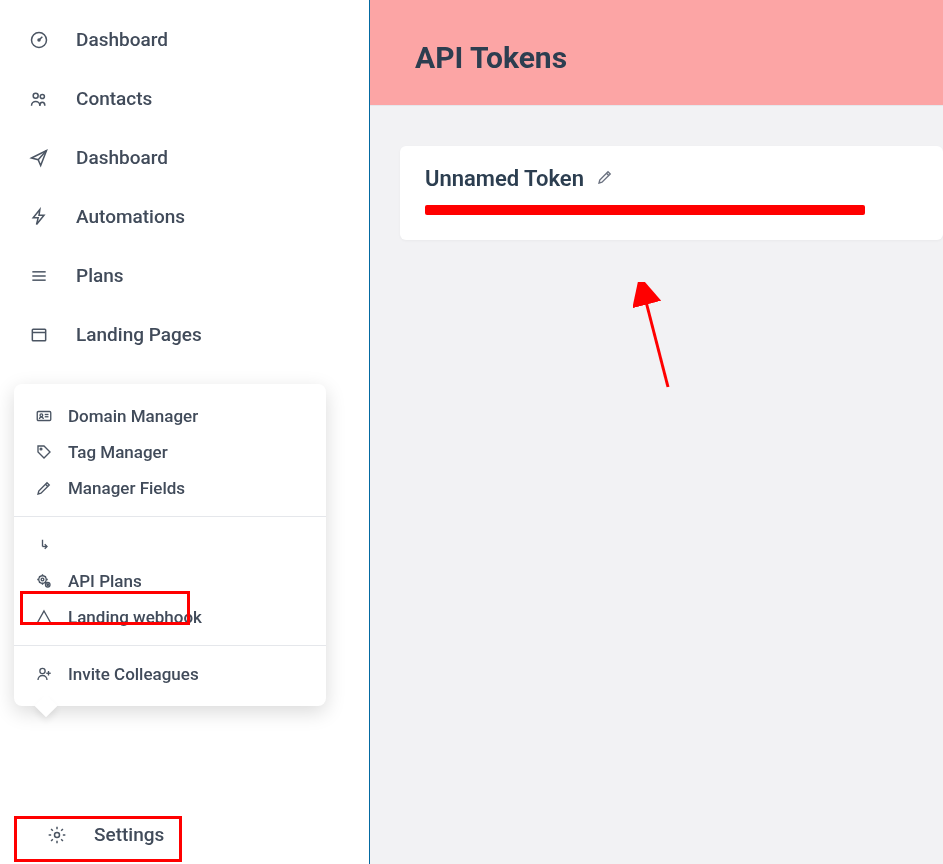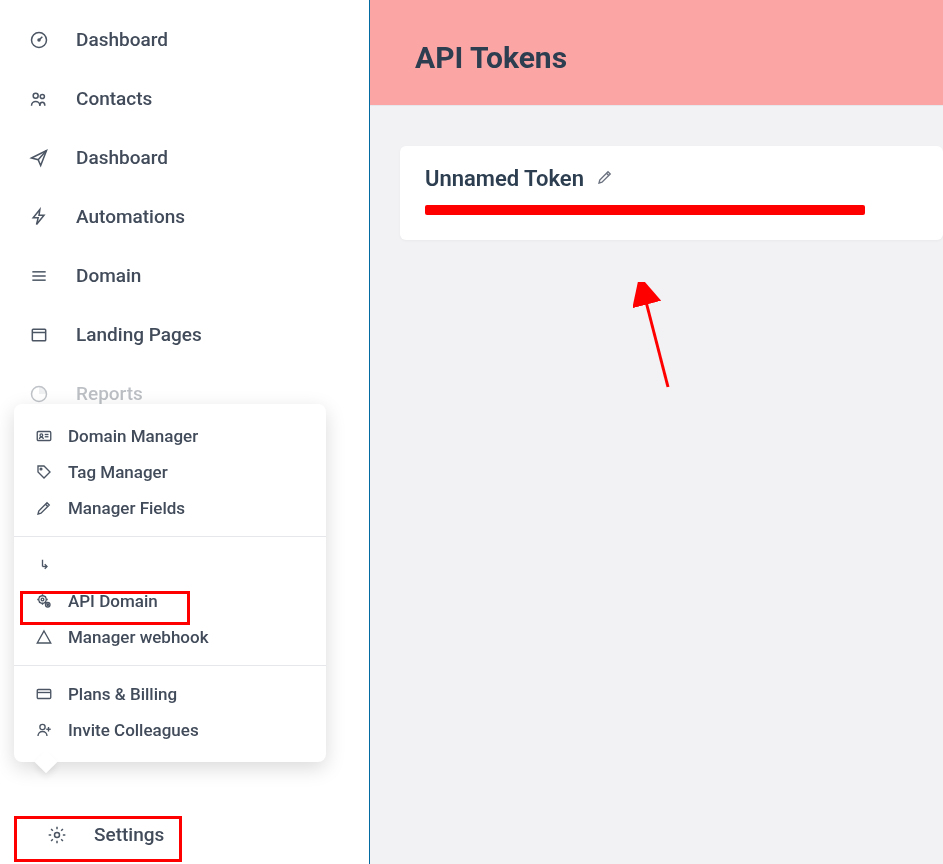--- a/index.html
+++ b/index.html
@@ -100,21 +100,21 @@
       color: #414b5a;
       font-weight: 500;
     }
     .nav-reports {
       opacity: 0.35;
     }
 
     
     .submenu {
       position: absolute;
-      top: 404px;
+      top: 384px;
       left: 14px;
       width: 312px;
       background: #fff;
       border-radius: 8px;
       box-shadow: 0 6px 20px rgba(0,0,0,0.15);
       z-index: 10;
       padding: 14px 0;
     }
     .submenu-notch {
       position: absolute;
@@ -242,21 +242,21 @@
     </div>
 
     <div class="nav-item">
       <span class="icon">
         <svg viewBox="0 0 24 24">
             <line x1="4" y1="7" x2="20" y2="7"></line>
             <line x1="4" y1="12" x2="20" y2="12"></line>
             <line x1="4" y1="17" x2="20" y2="17"></line>
           </svg>
       </span>
-      <span class="label">Domain</span>
+      <span class="label">Plans</span>
     </div>
 
     <div class="nav-item">
       <span class="icon">
         <svg viewBox="0 0 24 24">
             <rect x="4" y="5" width="16" height="14" rx="1"></rect>
             <line x1="4" y1="9" x2="20" y2="9"></line>
           </svg>
       </span>
       <span class="label">Landing Pages</span>
@@ -322,43 +322,34 @@
       <div class="submenu-item">
         <span class="icon">
           <svg viewBox="0 0 24 24">
               <circle cx="10" cy="10" r="5"></circle>
               <circle cx="10" cy="10" r="1.8"></circle>
               <path d="M10 3v2M10 15v2M3 10h2M15 10h2M5.5 5.5l1.4 1.4M13.1 13.1l1.4 1.4M5.5 14.5l1.4-1.4M13.1 6.9l1.4-1.4"></path>
               <circle cx="17" cy="17" r="3"></circle>
               <circle cx="17" cy="17" r="1"></circle>
             </svg>
         </span>
-        <span class="label">API Domain</span>
+        <span class="label">API Plans</span>
       </div>
 
       <div class="submenu-item">
         <span class="icon">
           <svg viewBox="0 0 24 24">
               <path d="M12 4 L21 20 L3 20 Z"></path>
             </svg>
         </span>
-        <span class="label">Manager webhook</span>
+        <span class="label">Landing webhook</span>
       </div>
 
       <div class="submenu-divider"></div>
 
-      <div class="submenu-item">
-        <span class="icon">
-          <svg viewBox="0 0 24 24">
-              <rect x="3" y="6" width="18" height="12" rx="1.5"></rect>
-              <line x1="3" y1="10" x2="21" y2="10"></line>
-            </svg>
-        </span>
-        <span class="label">Plans &amp; Billing</span>
-      </div>
 
       <div class="submenu-item">
         <span class="icon">
           <svg viewBox="0 0 24 24">
               <circle cx="10" cy="8" r="3.5"></circle>
               <path d="M4 20c0-3.5 2.7-6 6-6s6 2.5 6 6"></path>
               <line x1="18" y1="8" x2="18" y2="14"></line>
               <line x1="15" y1="11" x2="21" y2="11"></line>
             </svg>
         </span>

